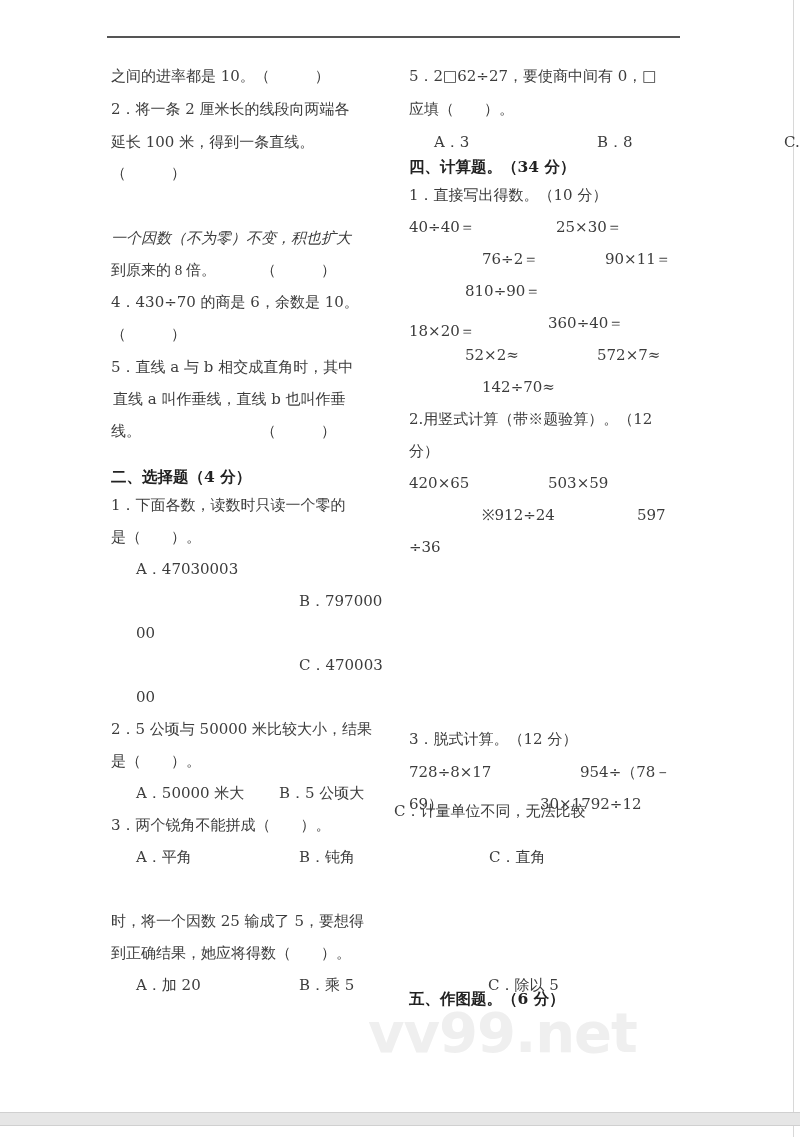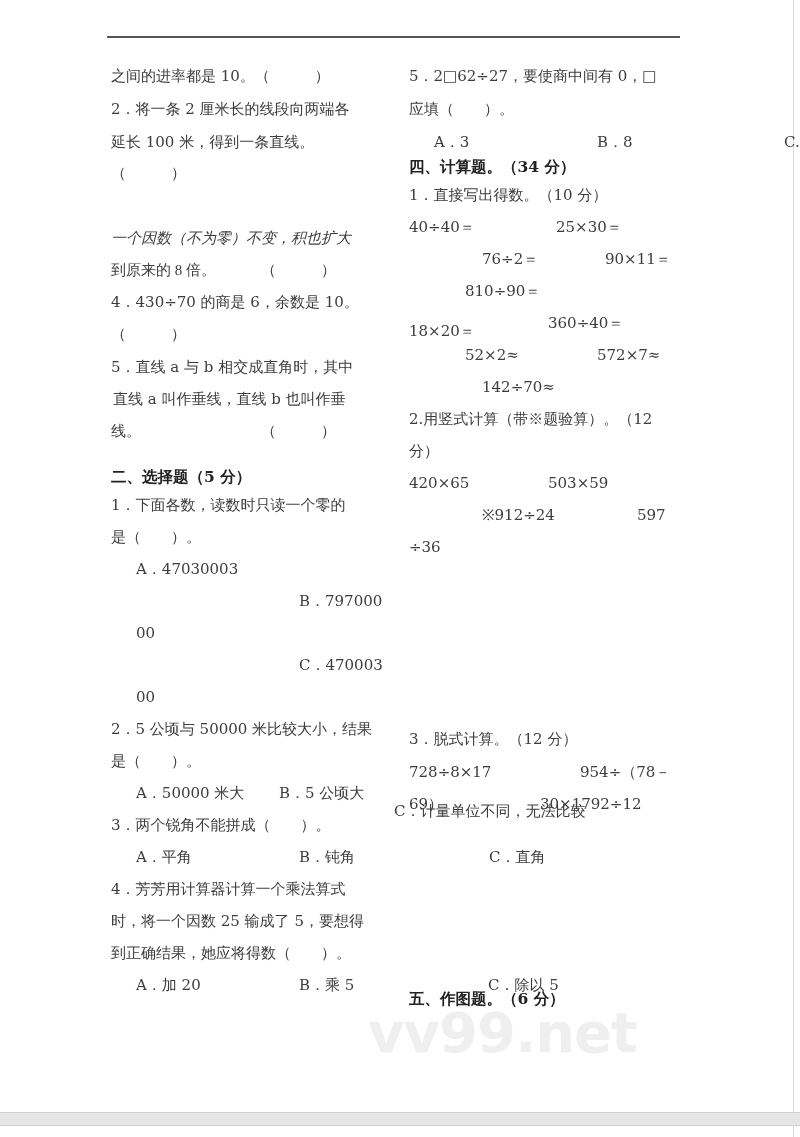--- a/index.html
+++ b/index.html
@@ -44,41 +44,40 @@
   <div class="t" style="left:111px;top:132px;">延长 100 米，得到一条直线。</div>
   <div class="t" style="left:111px;top:163px;">（　　　）</div>
   <div class="t" style="left:111px;top:228px;font-style:italic;">一个因数（不为零）不变，积也扩大</div>
   <div class="t" style="left:111px;top:260px;font-family:Liberation Serif, serif;">到原来的 8 倍。　　　（　　　）</div>
   <div class="t" style="left:111px;top:292px;">4．430÷70 的商是 6，余数是 10。</div>
   <div class="t" style="left:111px;top:324px;">（　　　）</div>
   <div class="t" style="left:111px;top:357px;">5．直线 a 与 b 相交成直角时，其中</div>
   <div class="t" style="left:93px;top:389px;margin-left:20px;">直线 a 叫作垂线，直线 b 也叫作垂</div>
   <div class="t" style="left:111px;top:421px;">线。　　　　　　　　（　　　）</div>
 
-  <div class="t h" style="left:111px;top:467px;">二、选择题（5 分）</div>
+  <div class="t h" style="left:111px;top:467px;">二、选择题（4 分）</div>
   <div class="t" style="left:111px;top:495px;">1．下面各数，读数时只读一个零的</div>
   <div class="t" style="left:111px;top:527px;">是（　　）。</div>
   <div class="t" style="left:136px;top:559px;">A．47030003</div>
   <div class="t" style="left:299px;top:591px;">B．797000</div>
   <div class="t" style="left:136px;top:623px;">00</div>
   <div class="t" style="left:299px;top:655px;">C．470003</div>
   <div class="t" style="left:136px;top:687px;">00</div>
 
   <div class="t" style="left:111px;top:719px;">2．5 公顷与 50000 米比较大小，结果</div>
   <div class="t" style="left:111px;top:751px;">是（　　）。</div>
   <div class="t" style="left:136px;top:783px;">A．50000 米大</div>
   <div class="t" style="left:279px;top:783px;">B．5 公顷大</div>
   <div class="t" style="left:394px;top:783px;margin-top:18px;">C．计量单位不同，无法比较</div>
 
   <div class="t" style="left:111px;top:815px;">3．两个锐角不能拼成（　　）。</div>
   <div class="t" style="left:136px;top:847px;">A．平角</div>
   <div class="t" style="left:299px;top:847px;">B．钝角</div>
   <div class="t" style="left:489px;top:847px;">C．直角</div>
 
-  <div class="t" style="left:111px;top:879px;">4．芳芳用计算器计算一个乘法算式</div>
   <div class="t" style="left:111px;top:911px;">时，将一个因数 25 输成了 5，要想得</div>
   <div class="t" style="left:111px;top:943px;">到正确结果，她应将得数（　　）。</div>
   <div class="t" style="left:136px;top:975px;">A．加 20</div>
   <div class="t" style="left:299px;top:975px;">B．乘 5</div>
   <div class="t" style="left:488px;top:975px;">C．除以 5</div>
 
   <div class="t" style="left:409px;top:66px;">5．2□62÷27，要使商中间有 0，□</div>
   <div class="t" style="left:409px;top:99px;">应填（　　）。</div>
   <div class="t" style="left:434px;top:132px;">A．3</div>
   <div class="t" style="left:597px;top:132px;">B．8</div>

